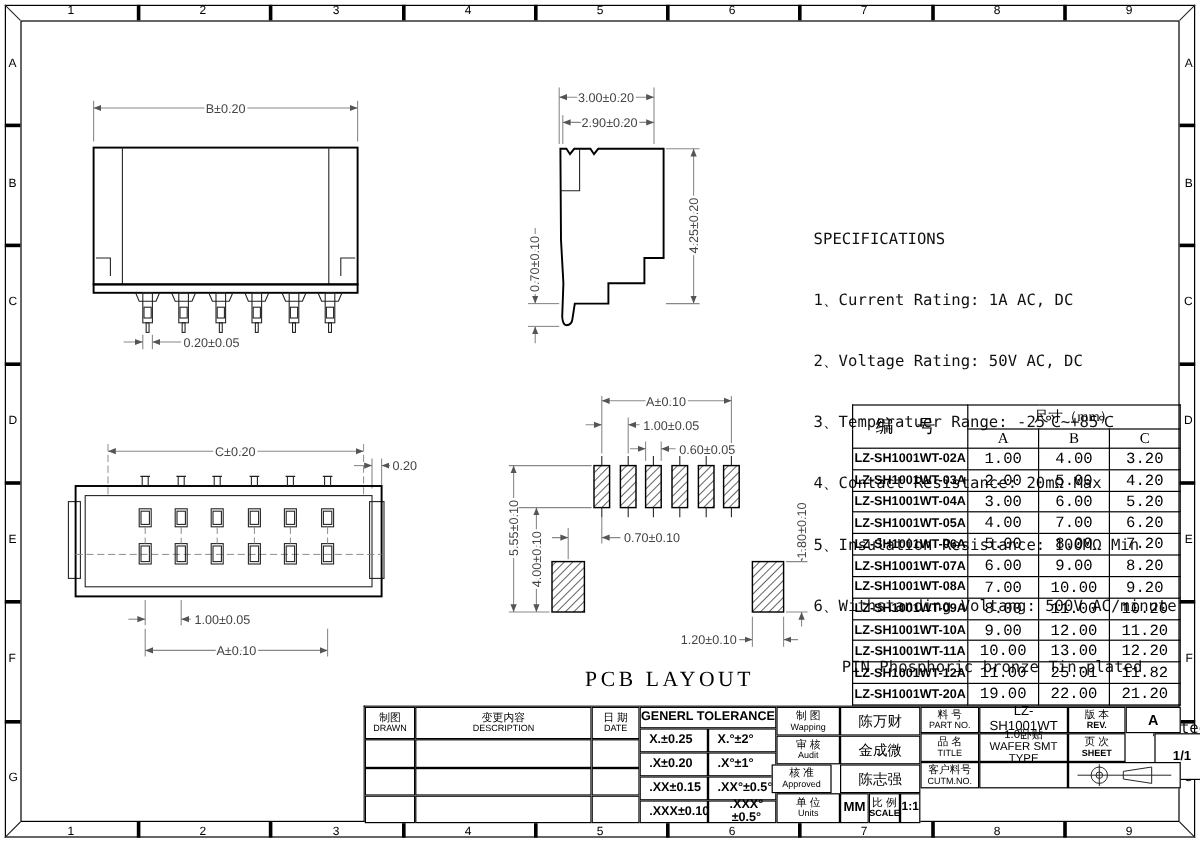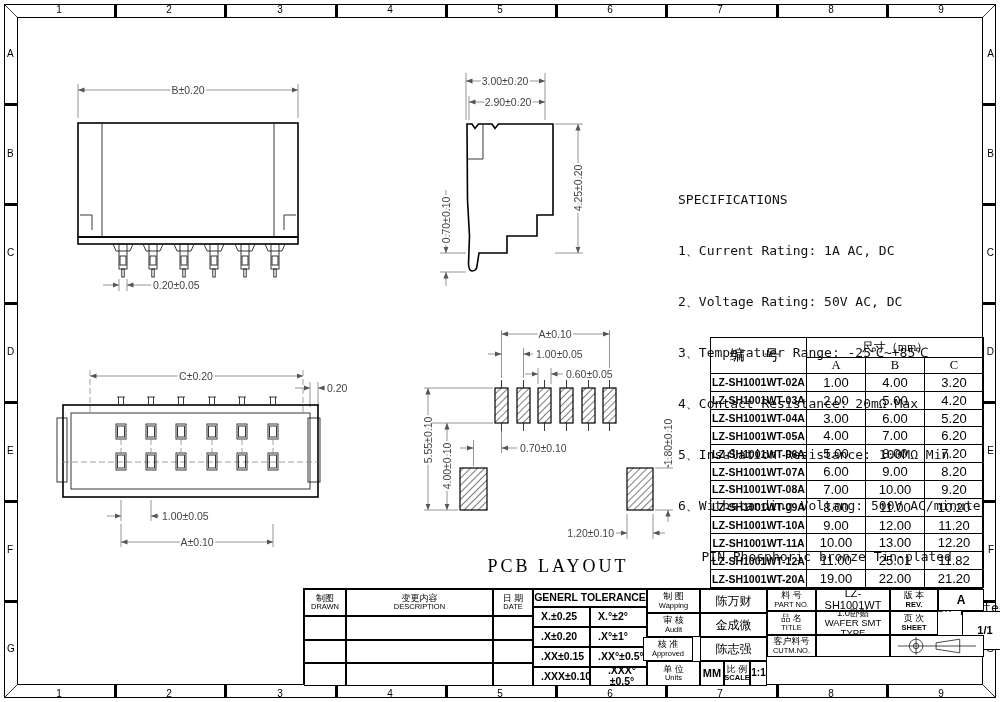--- a/index.html
+++ b/index.html
@@ -21,21 +21,21 @@
   .tl { stroke:#222; stroke-width:0.9; fill:none; }
   .dl { stroke:#888; stroke-width:0.9; fill:none; }
   .cl { stroke:#888; stroke-width:0.8; stroke-dasharray:6 3; fill:none; }
   #specs { position:absolute; left:678px; top:157px; width:312px; color:#111;
            font-family:"DejaVu Sans Mono",monospace; font-size:13px; line-height:17px; white-space:pre; }
   
   #sizetable { position:absolute; left:710px; top:337px; width:273px; height:251px;
                border-collapse:collapse; table-layout:fixed; }
   #sizetable th, #sizetable td { border:1px solid #000; text-align:center; padding:0; overflow:hidden; }
   #sizetable .part { font-family:"Liberation Sans",sans-serif; font-weight:bold; font-size:10.5px; }
-  #sizetable .val { font-family:Liberation Sans, sans-serif; font-size:13px; }
+  #sizetable .val { font-family:Liberation Mono, monospace; font-size:13px; }
   #sizetable .hdr-part { font-family:"Liberation Serif",serif; font-size:15px; letter-spacing:8px; font-weight:normal; }
   #sizetable .hdr-dim { font-family:"Liberation Serif",serif; font-size:12px; font-weight:normal; }
   #sizetable .hdr-abc { font-family:"Liberation Serif",serif; font-size:12.5px; font-weight:normal; }
   
   #titleblock { position:absolute; left:303px; top:588px; width:680px; height:97px; border-left:1.5px solid #000; border-top:1.5px solid #000; }
   .tb-cell { position:absolute; border:1px solid #000; display:flex; flex-direction:column;
              align-items:center; justify-content:center; text-align:center; line-height:1.05; background:#fff; }
   .tb-cell .cn { font-size:9px; color:#000; }
   .tb-cell .en { font-size:7.5px; color:#000; }
   .tb-val { font-size:12px; color:#000000; }

